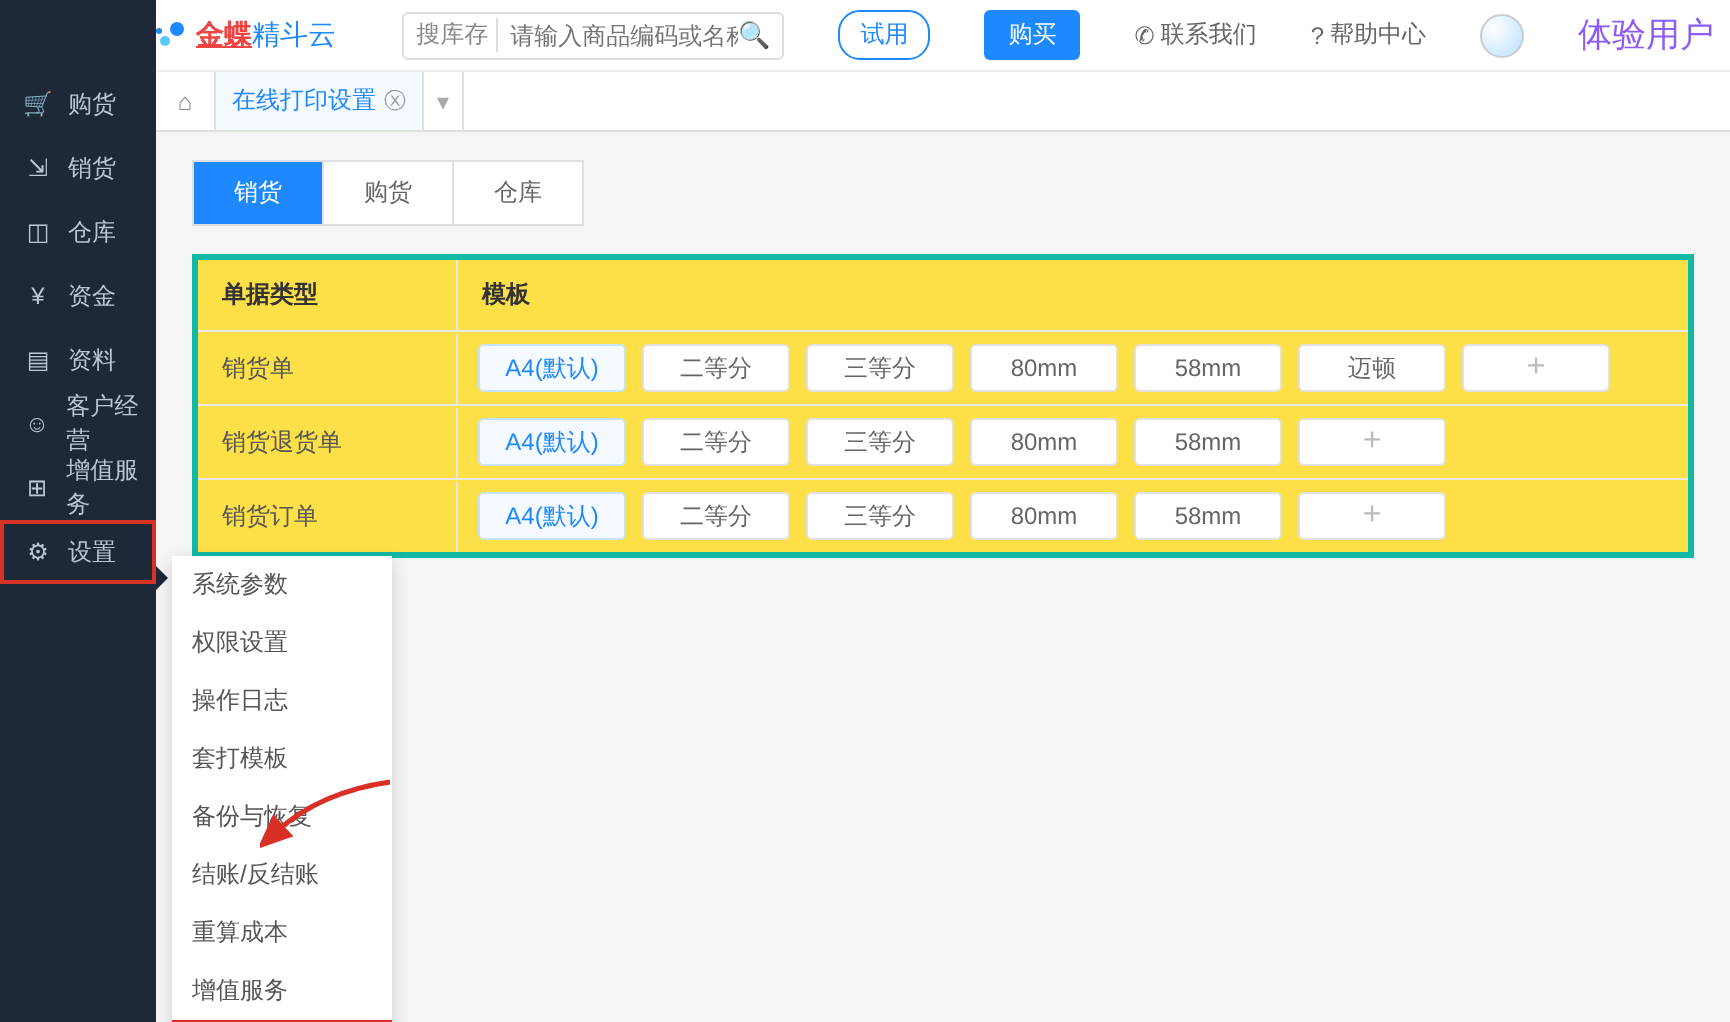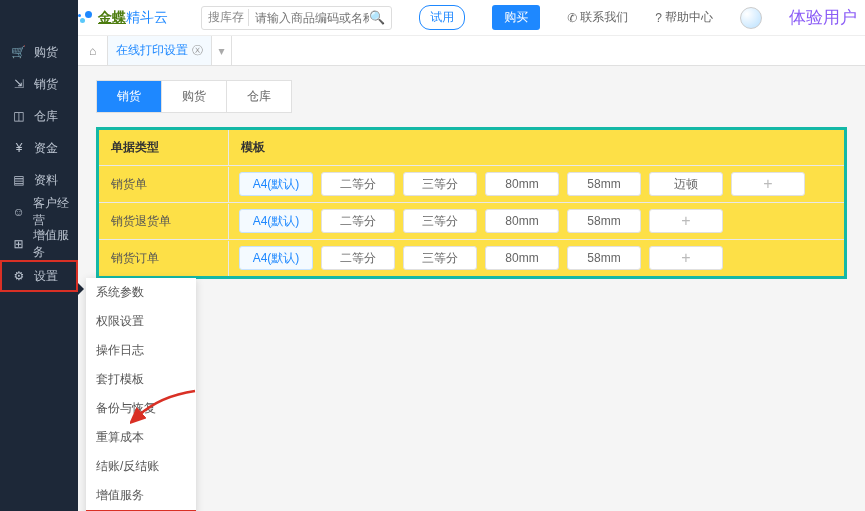--- a/index.html
+++ b/index.html
@@ -6,21 +6,21 @@
 body { font-family: "Microsoft YaHei", Arial, sans-serif; font-size: 12px; color: #333; background: #f5f5f5; width: 865px; height: 511px; overflow: hidden; position: relative; }
 
 
 .header { height: 36px; background: #fff; display: flex; align-items: center; padding: 0 8px; border-bottom: 1px solid #eee; }
 .logo-dots { width: 16px; height: 16px; margin-right: 4px; position: relative; }
 .logo-dots span { position: absolute; border-radius: 50%; }
 .logo-dots .d1 { width: 7px; height: 7px; background: #1e88ff; top: 1px; left: 7px; }
 .logo-dots .d2 { width: 5px; height: 5px; background: #5ac8fa; top: 8px; left: 2px; }
 .logo-dots .d3 { width: 3px; height: 3px; background: #1e88ff; top: 4px; left: 0; }
 .logo-text { font-size: 14px; }
-.logo-text .b { color: #4d7c0f; font-weight: 600; text-decoration: underline; }
+.logo-text .b { color: #ef4444; font-weight: 600; text-decoration: underline; }
 .logo-text .c { color: #1e88ff; }
 .account-name { font-size: 13px; color: #333; margin-left: 10px; }
 .header-right { margin-left: auto; display: flex; align-items: center; gap: 27px; }
 .search-wrap { display: flex; align-items: center; border: 1px solid #ddd; border-radius: 3px; height: 24px; padding: 0 6px; }
 .search-label { color: #888; font-size: 12px; padding-right: 4px; border-right: 1px solid #ddd; }
 .search-input { border: none; outline: none; width: 120px; padding-left: 6px; font-size: 12px; }
 .search-icon { color: #aaa; font-size: 13px; }
 .btn-trial { border: 1px solid #1e88ff; color: #1e88ff; background: #fff; padding: 3px 10px; border-radius: 11px; font-size: 12px; cursor: pointer; }
 .btn-buy { border: none; background: #1e88ff; color: #fff; padding: 4px 12px; border-radius: 3px; font-size: 12px; cursor: pointer; }
 .hdr-link { color: #666; font-size: 12px; cursor: pointer; display: flex; align-items: center; gap: 3px; }
@@ -111,22 +111,22 @@
     </div>
   <span class="side-tri" style="top:283px;"></span>
 </nav>
 
 <div class="submenu">
   <div class="sm-item">系统参数</div>
   <div class="sm-item">权限设置</div>
   <div class="sm-item">操作日志</div>
   <div class="sm-item">套打模板</div>
   <div class="sm-item">备份与恢复</div>
+  <div class="sm-item">结账/反结账</div>
   <div class="sm-item">重算成本</div>
-  <div class="sm-item">结账/反结账</div>
   <div class="sm-item">增值服务</div>
   <div class="sm-item hl"></div>
 </div>
 
 <svg class="arrow-svg" width="70" height="40">
   <defs>
       <marker id="ah" markerWidth="8" markerHeight="8" refX="2" refY="3" orient="auto">
         <path d="M0,0 L0,6 L7,3 z" fill="#d93025"></path>
       </marker>
     </defs>

